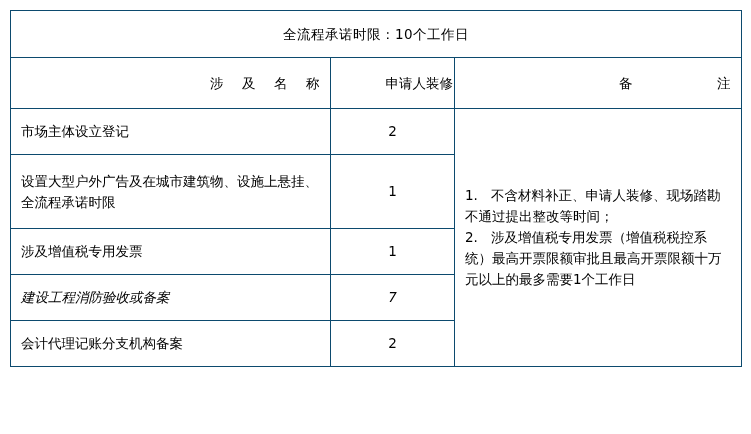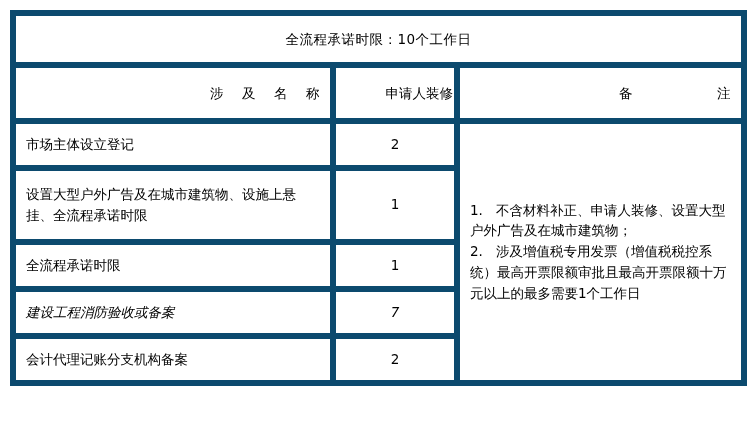--- a/index.html
+++ b/index.html
@@ -19,21 +19,21 @@
     width: 751px;
     height: 434px;
     padding: 10px 10px 10px 10px;
   }
   table.main-table {
     border-collapse: collapse;
     width: 731px;
     table-layout: fixed;
   }
   table.main-table td {
-    border: 6px solid #0c4a6e;
+    border: 1px solid #0c4a6e;
     vertical-align: middle;
     font-size: 13.5px;
     line-height: 1.55;
   }
   .title-cell {
     text-align: center;
     height: 44px;
     font-size: 15px;
     letter-spacing: 0.5px;
   }
@@ -99,35 +99,35 @@
         <td class="hdr-cell hdr-spaced">
           <span>备</span><span style="display:inline-block;width:48px"></span><span>注</span>
         </td>
       </tr>
 
       <tr class="row-h-1">
         <td class="item-cell">市场主体设立登记</td>
         <td class="num-cell">2</td>
         <td class="note-cell" rowspan="5">
           <p class="note-para">
-            <span class="idx">1.</span><span>不含材料补正、申请人装修、设置大型户外广告及在城市建筑物；</span>
+            <span class="idx">1.</span><span>不含材料补正、申请人装修、现场踏勘不通过提出整改等时间；</span>
           </p>
           <p class="note-para">
             <span class="idx">2.</span><span>涉及增值税专用发票（增值税税控系统）最高开票限额审批且最高开票限额十万元以上的最多需要1个工作日</span>
           </p>
         </td>
       </tr>
 
       <tr class="row-h-2">
         <td class="item-cell">设置大型户外广告及在城市建筑物、设施上悬挂、全流程承诺时限</td>
         <td class="num-cell">1</td>
       </tr>
 
       <tr class="row-h-3">
-        <td class="item-cell">全流程承诺时限</td>
+        <td class="item-cell">涉及增值税专用发票</td>
         <td class="num-cell">1</td>
       </tr>
 
       <tr class="row-h-4">
         <td class="item-cell">建设工程消防验收或备案</td>
         <td class="num-cell">7</td>
       </tr>
 
       <tr class="row-h-5">
         <td class="item-cell">会计代理记账分支机构备案</td>

